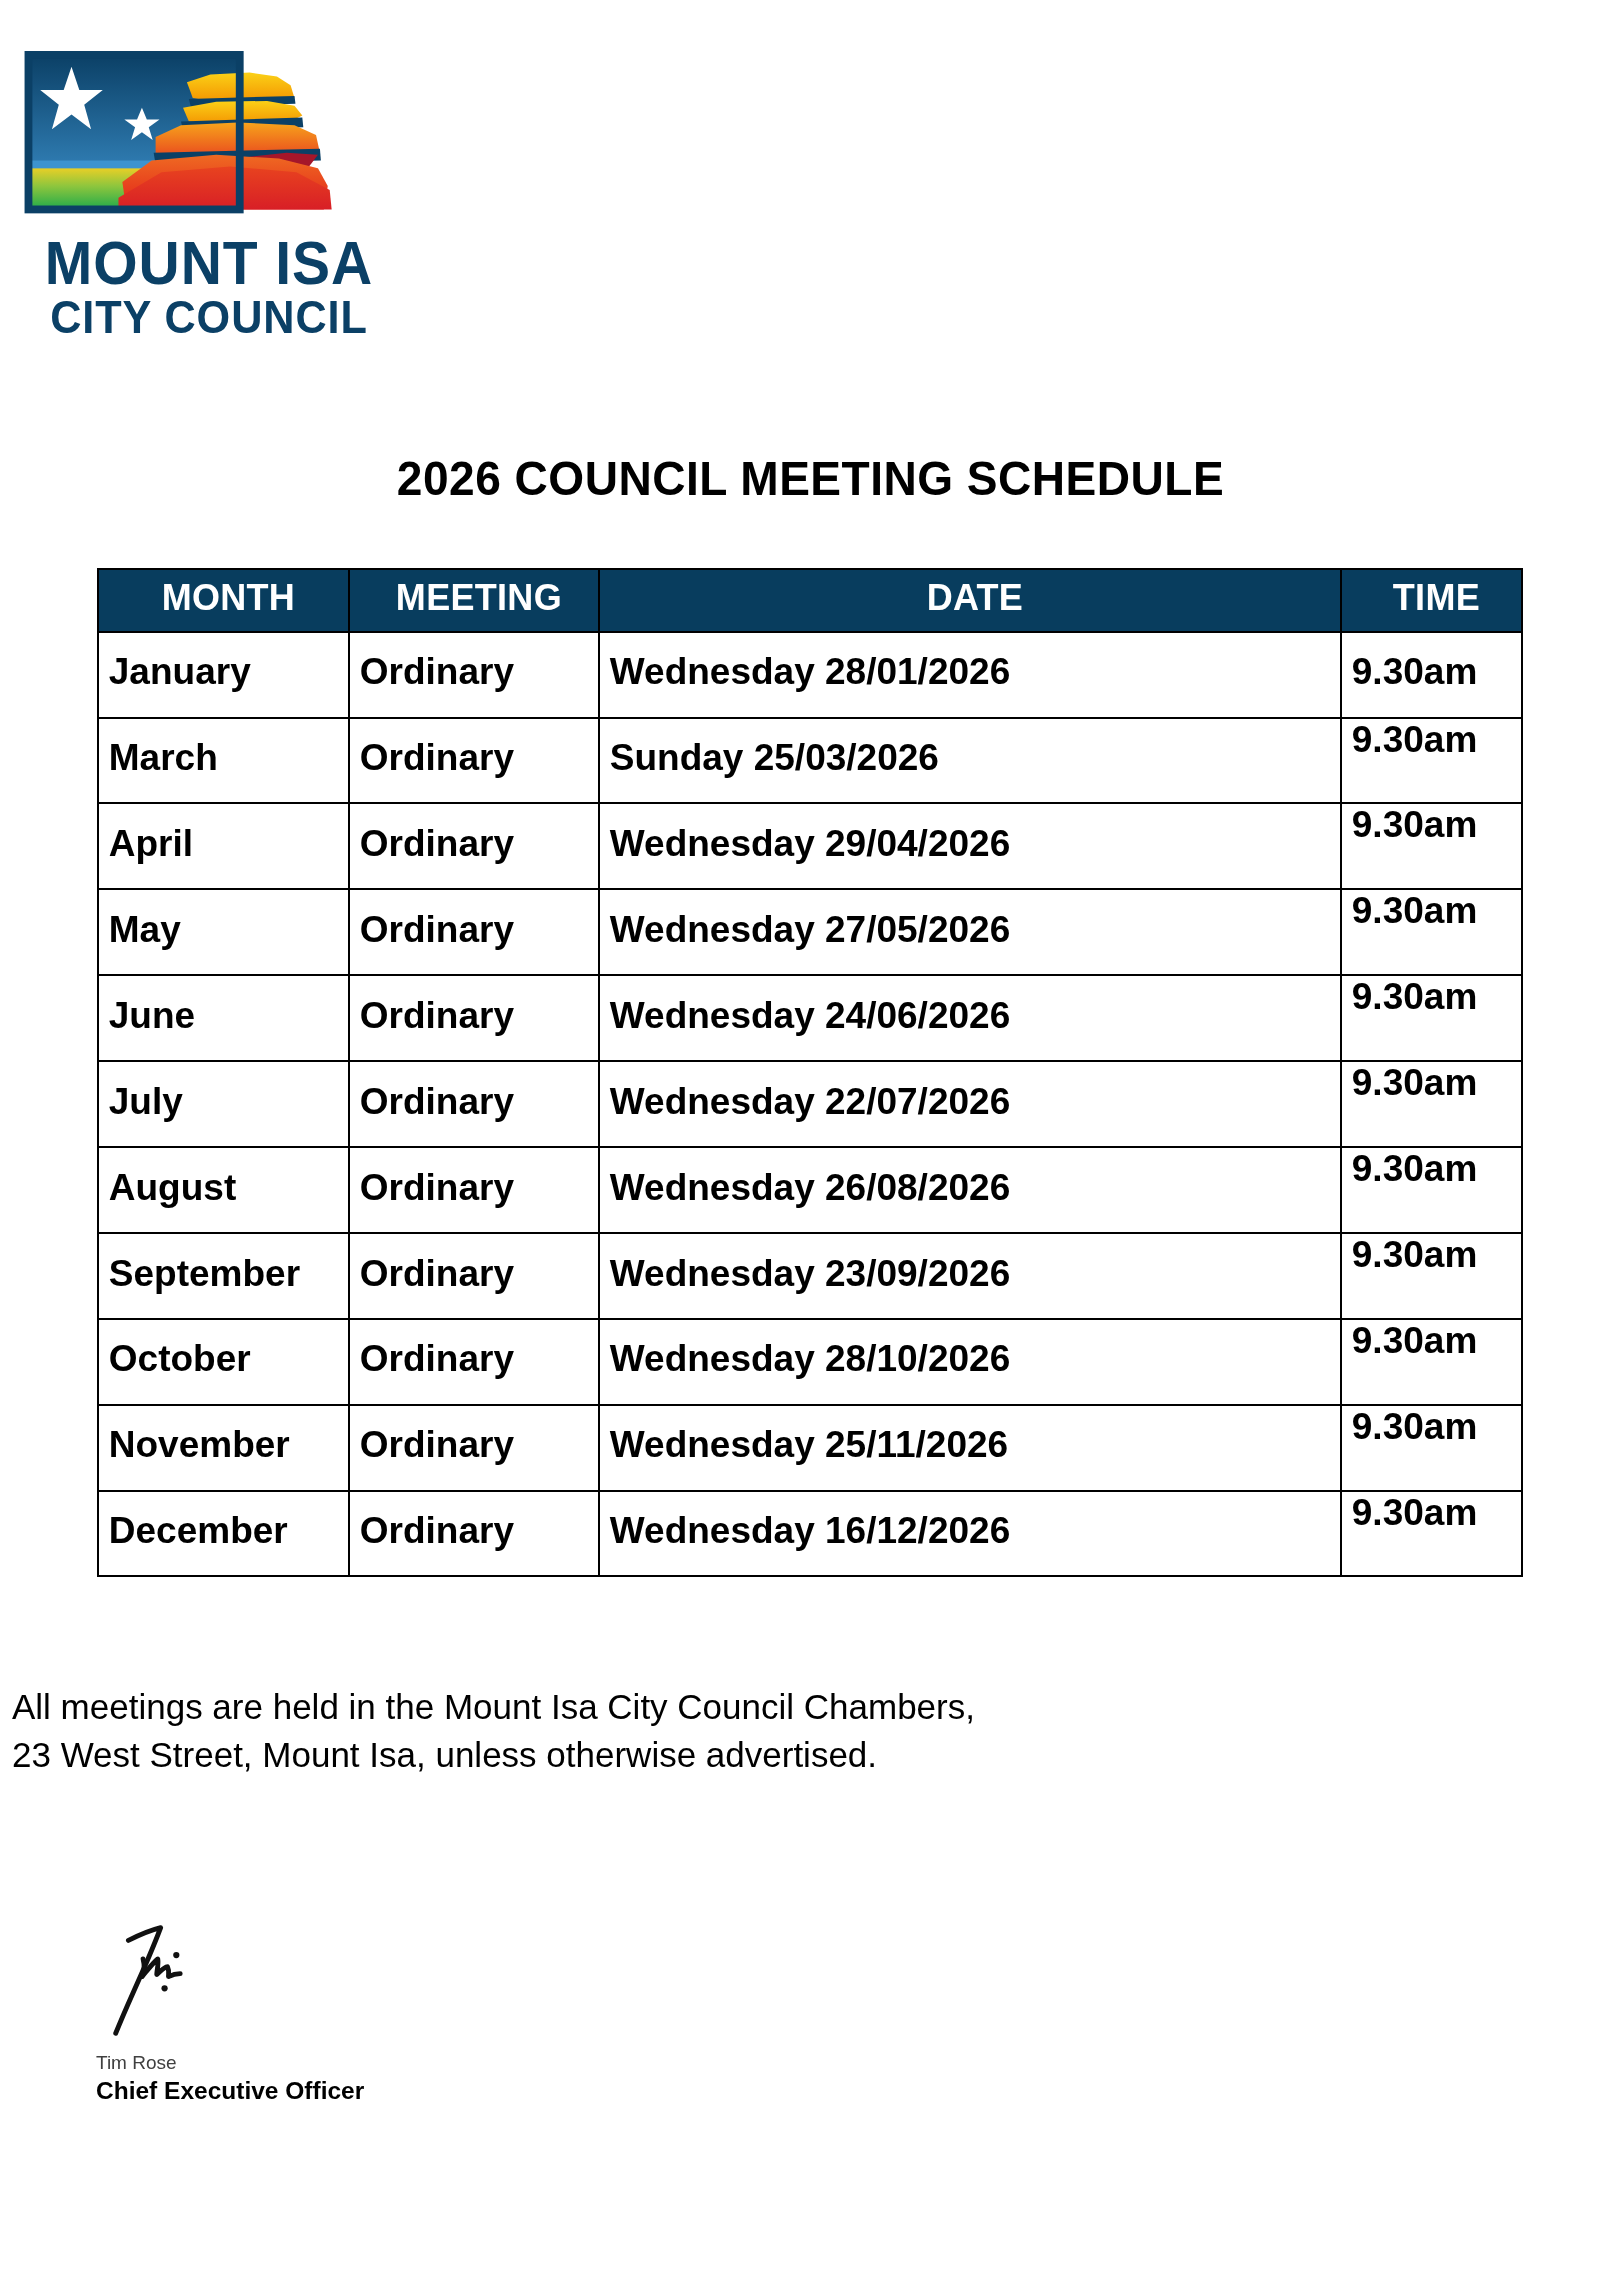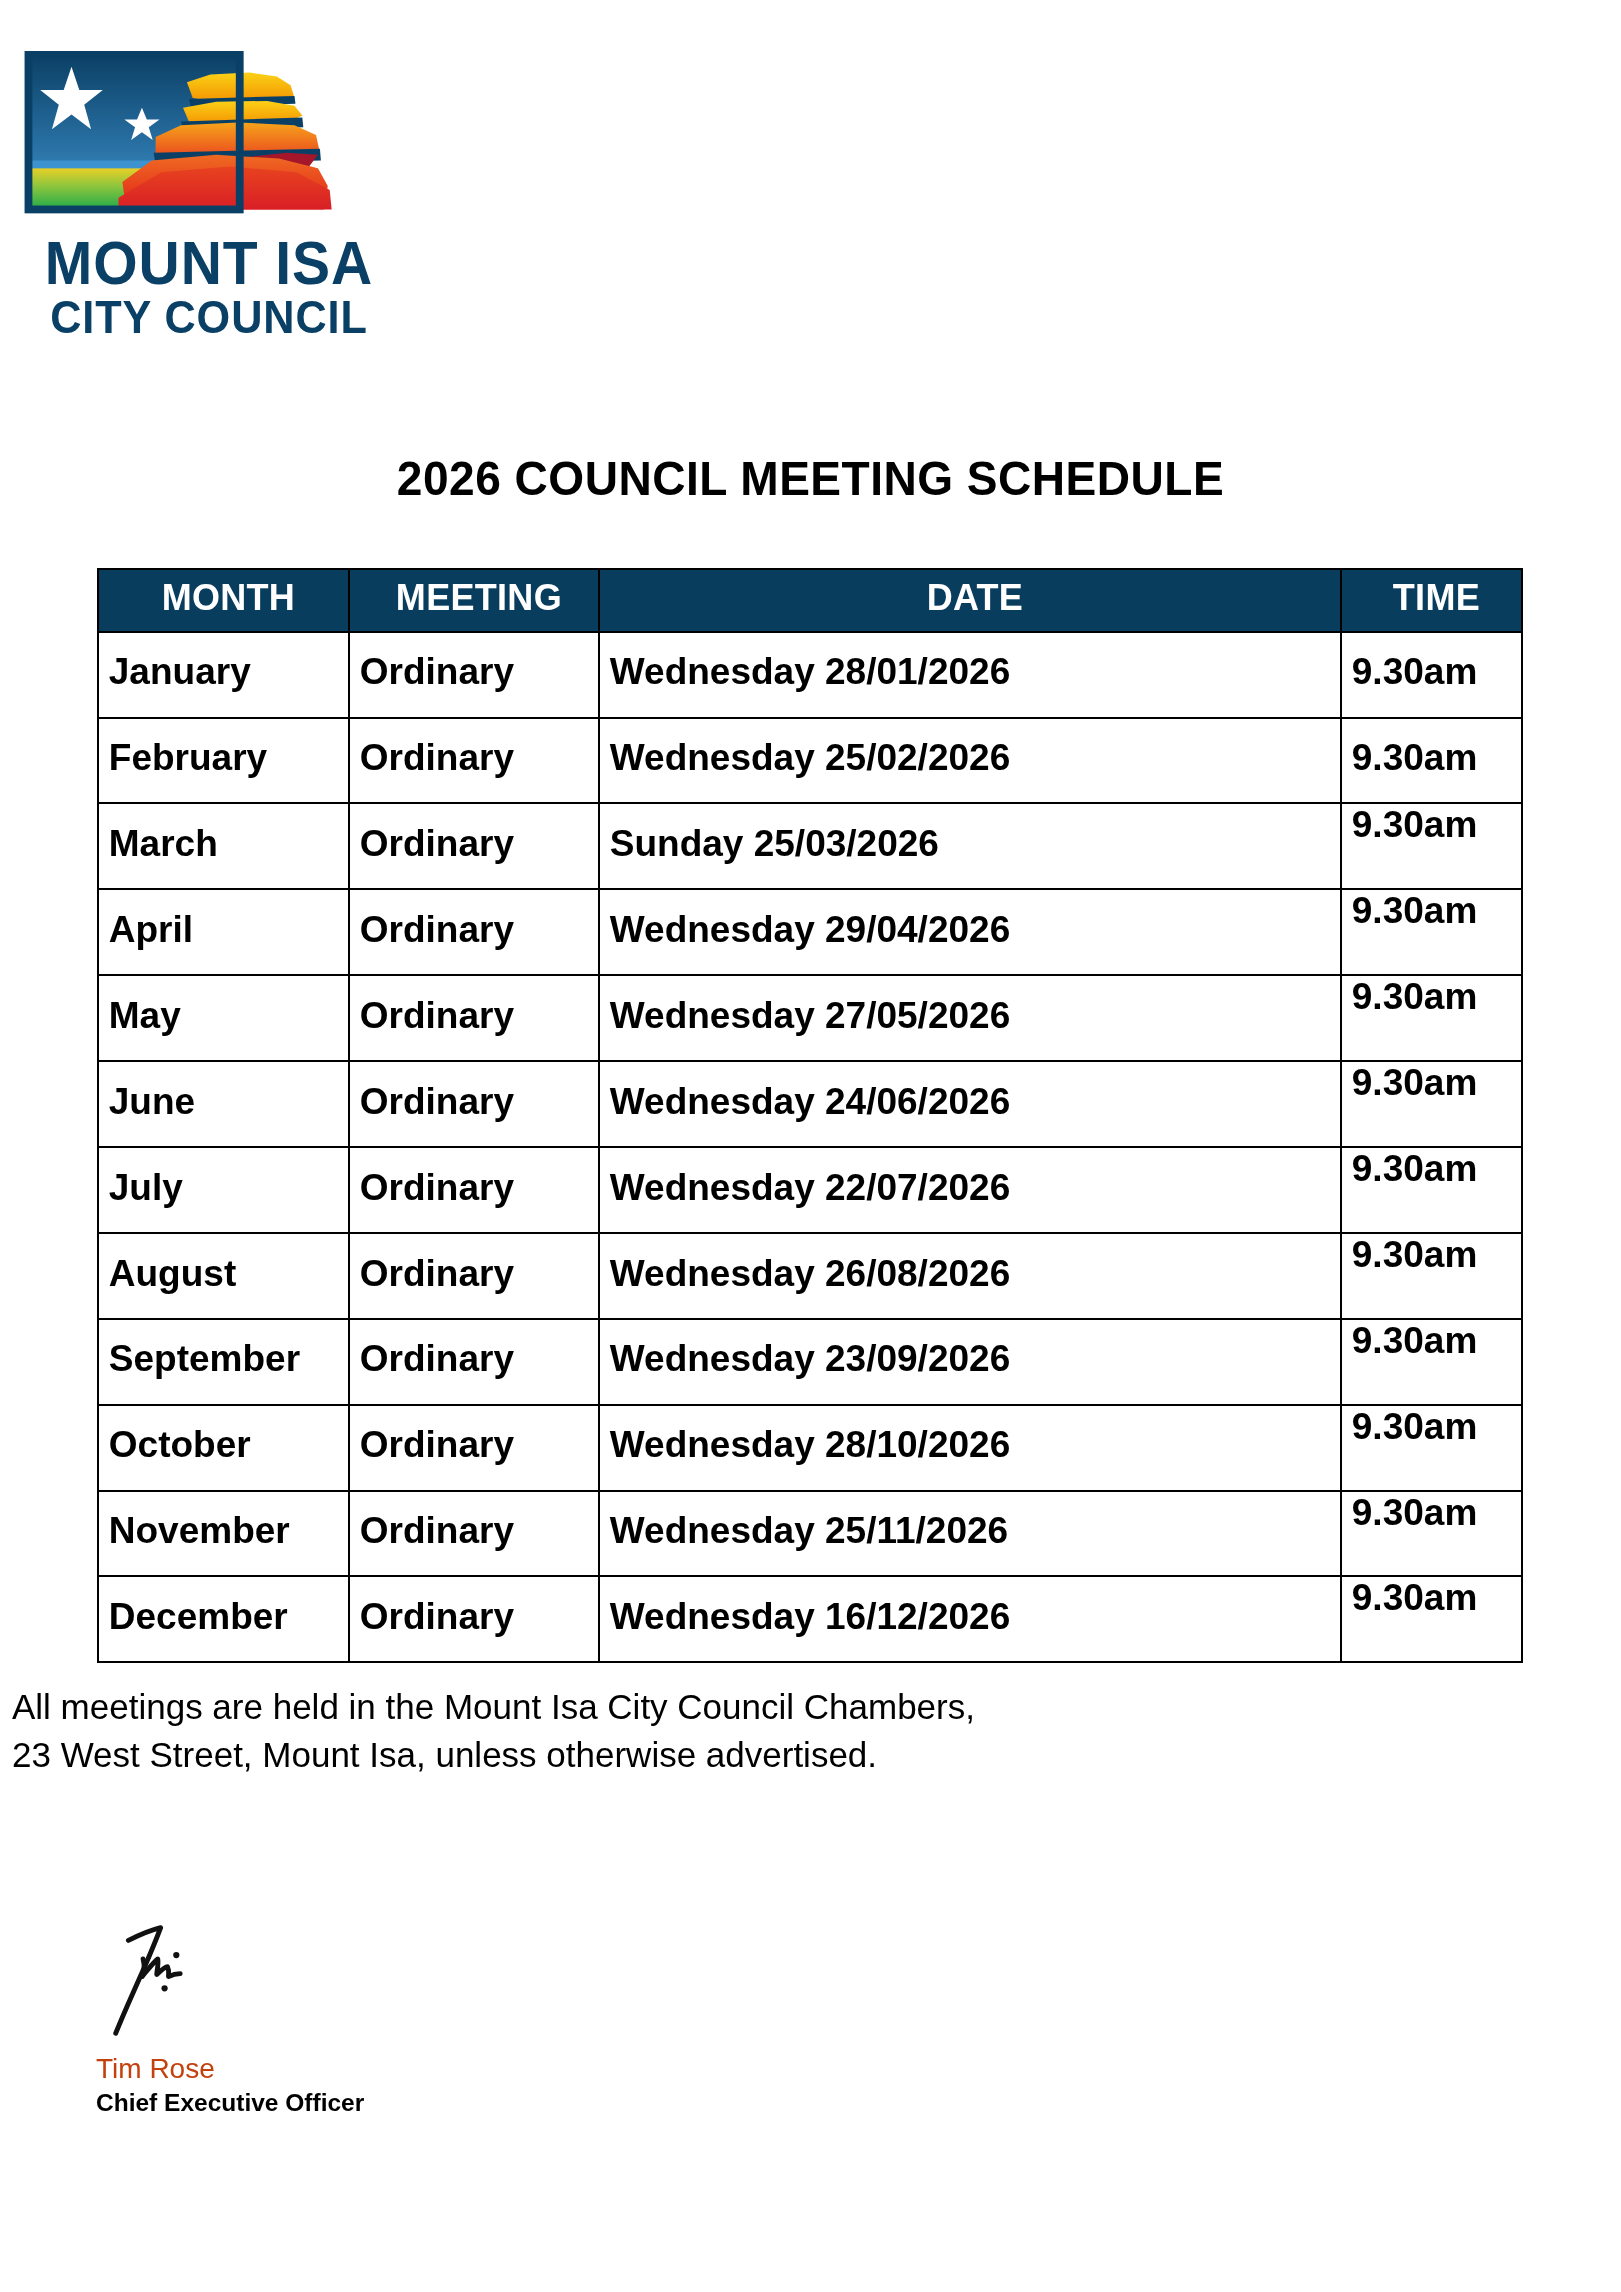--- a/index.html
+++ b/index.html
@@ -134,23 +134,23 @@
     left: 96px;
     top: 1916px;
     width: 510px;
   }
   .signature-svg {
     display: block;
     width: 186px;
     height: 127px;
   }
   .sign-name {
-    font-size: 28px;
+    font-size: 19px;
     line-height: 1.3;
-    color: #c2410c;
+    color: #404040;
     margin-top: 7.8px;
   }
   .sign-role {
     font-size: 24.5px;
     font-weight: bold;
     line-height: 1.3;
     color: #000000;
   }
 </style>
 </head>
@@ -242,26 +242,20 @@
       <th>MEETING</th>
       <th>DATE</th>
       <th>TIME</th>
     </tr>
   </thead>
   <tbody>
     <tr>
       <td>January</td>
       <td>Ordinary</td>
       <td>Wednesday 28/01/2026</td>
-      <td>9.30am</td>
-    </tr>
-    <tr>
-      <td>February</td>
-      <td>Ordinary</td>
-      <td>Wednesday 25/02/2026</td>
       <td>9.30am</td>
     </tr>
     <tr>
       <td>March</td>
       <td>Ordinary</td>
       <td>Sunday 25/03/2026</td>
       <td class="time-top">9.30am</td>
     </tr>
     <tr>
       <td>April</td>

